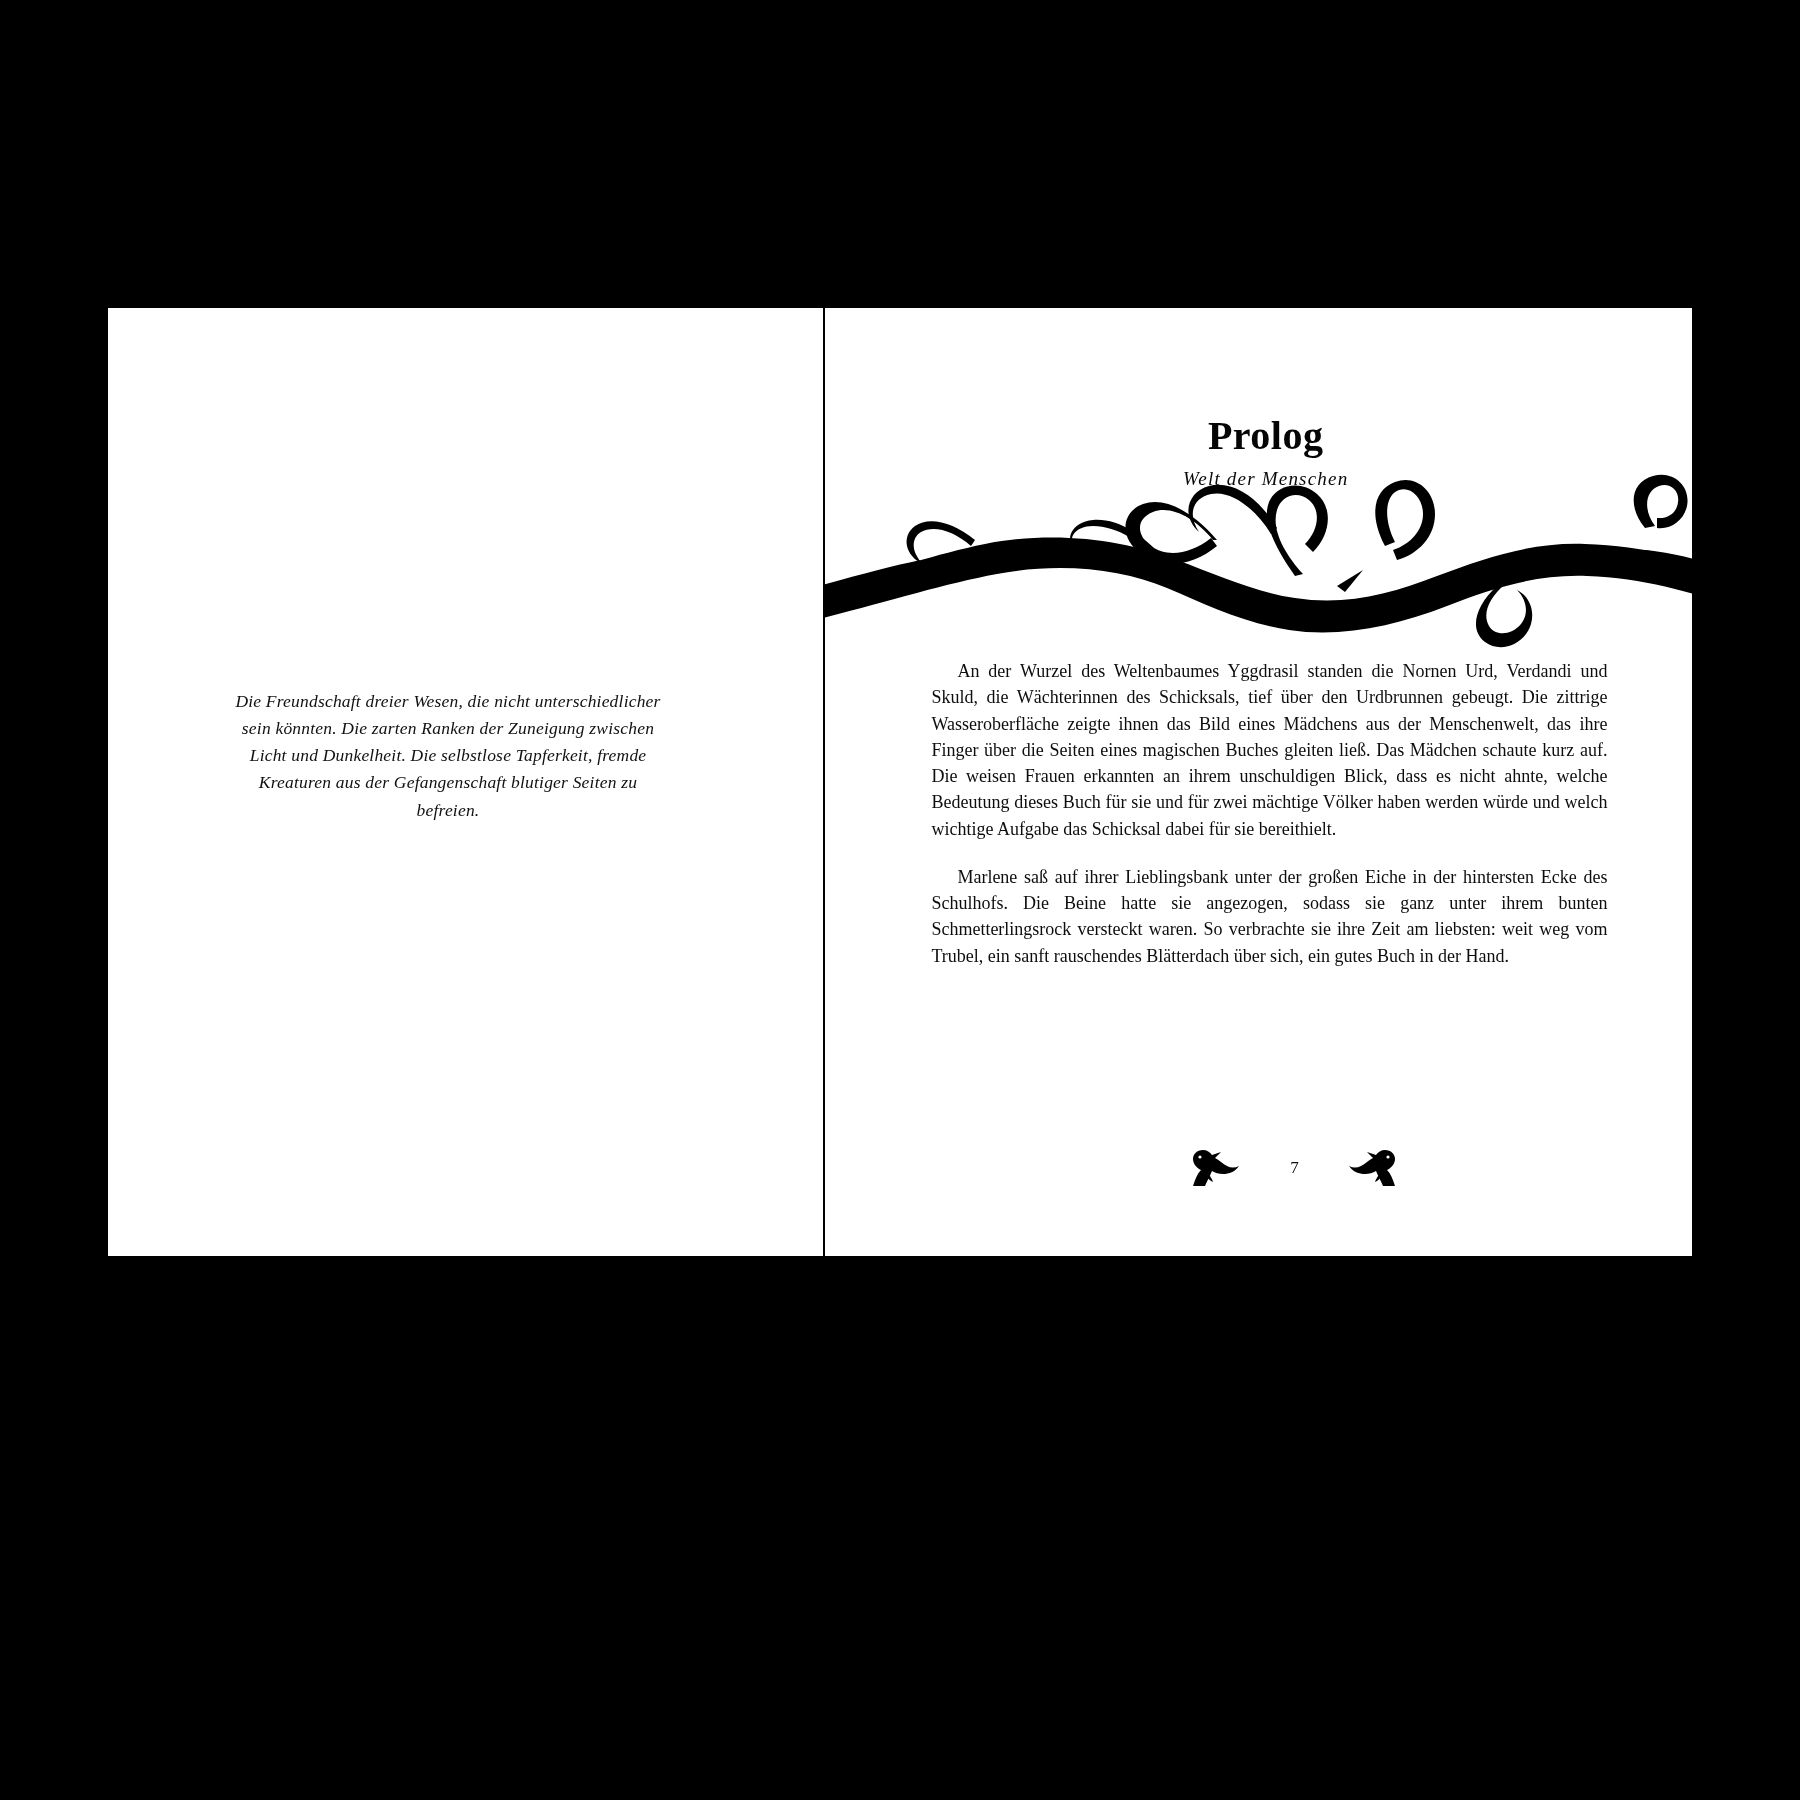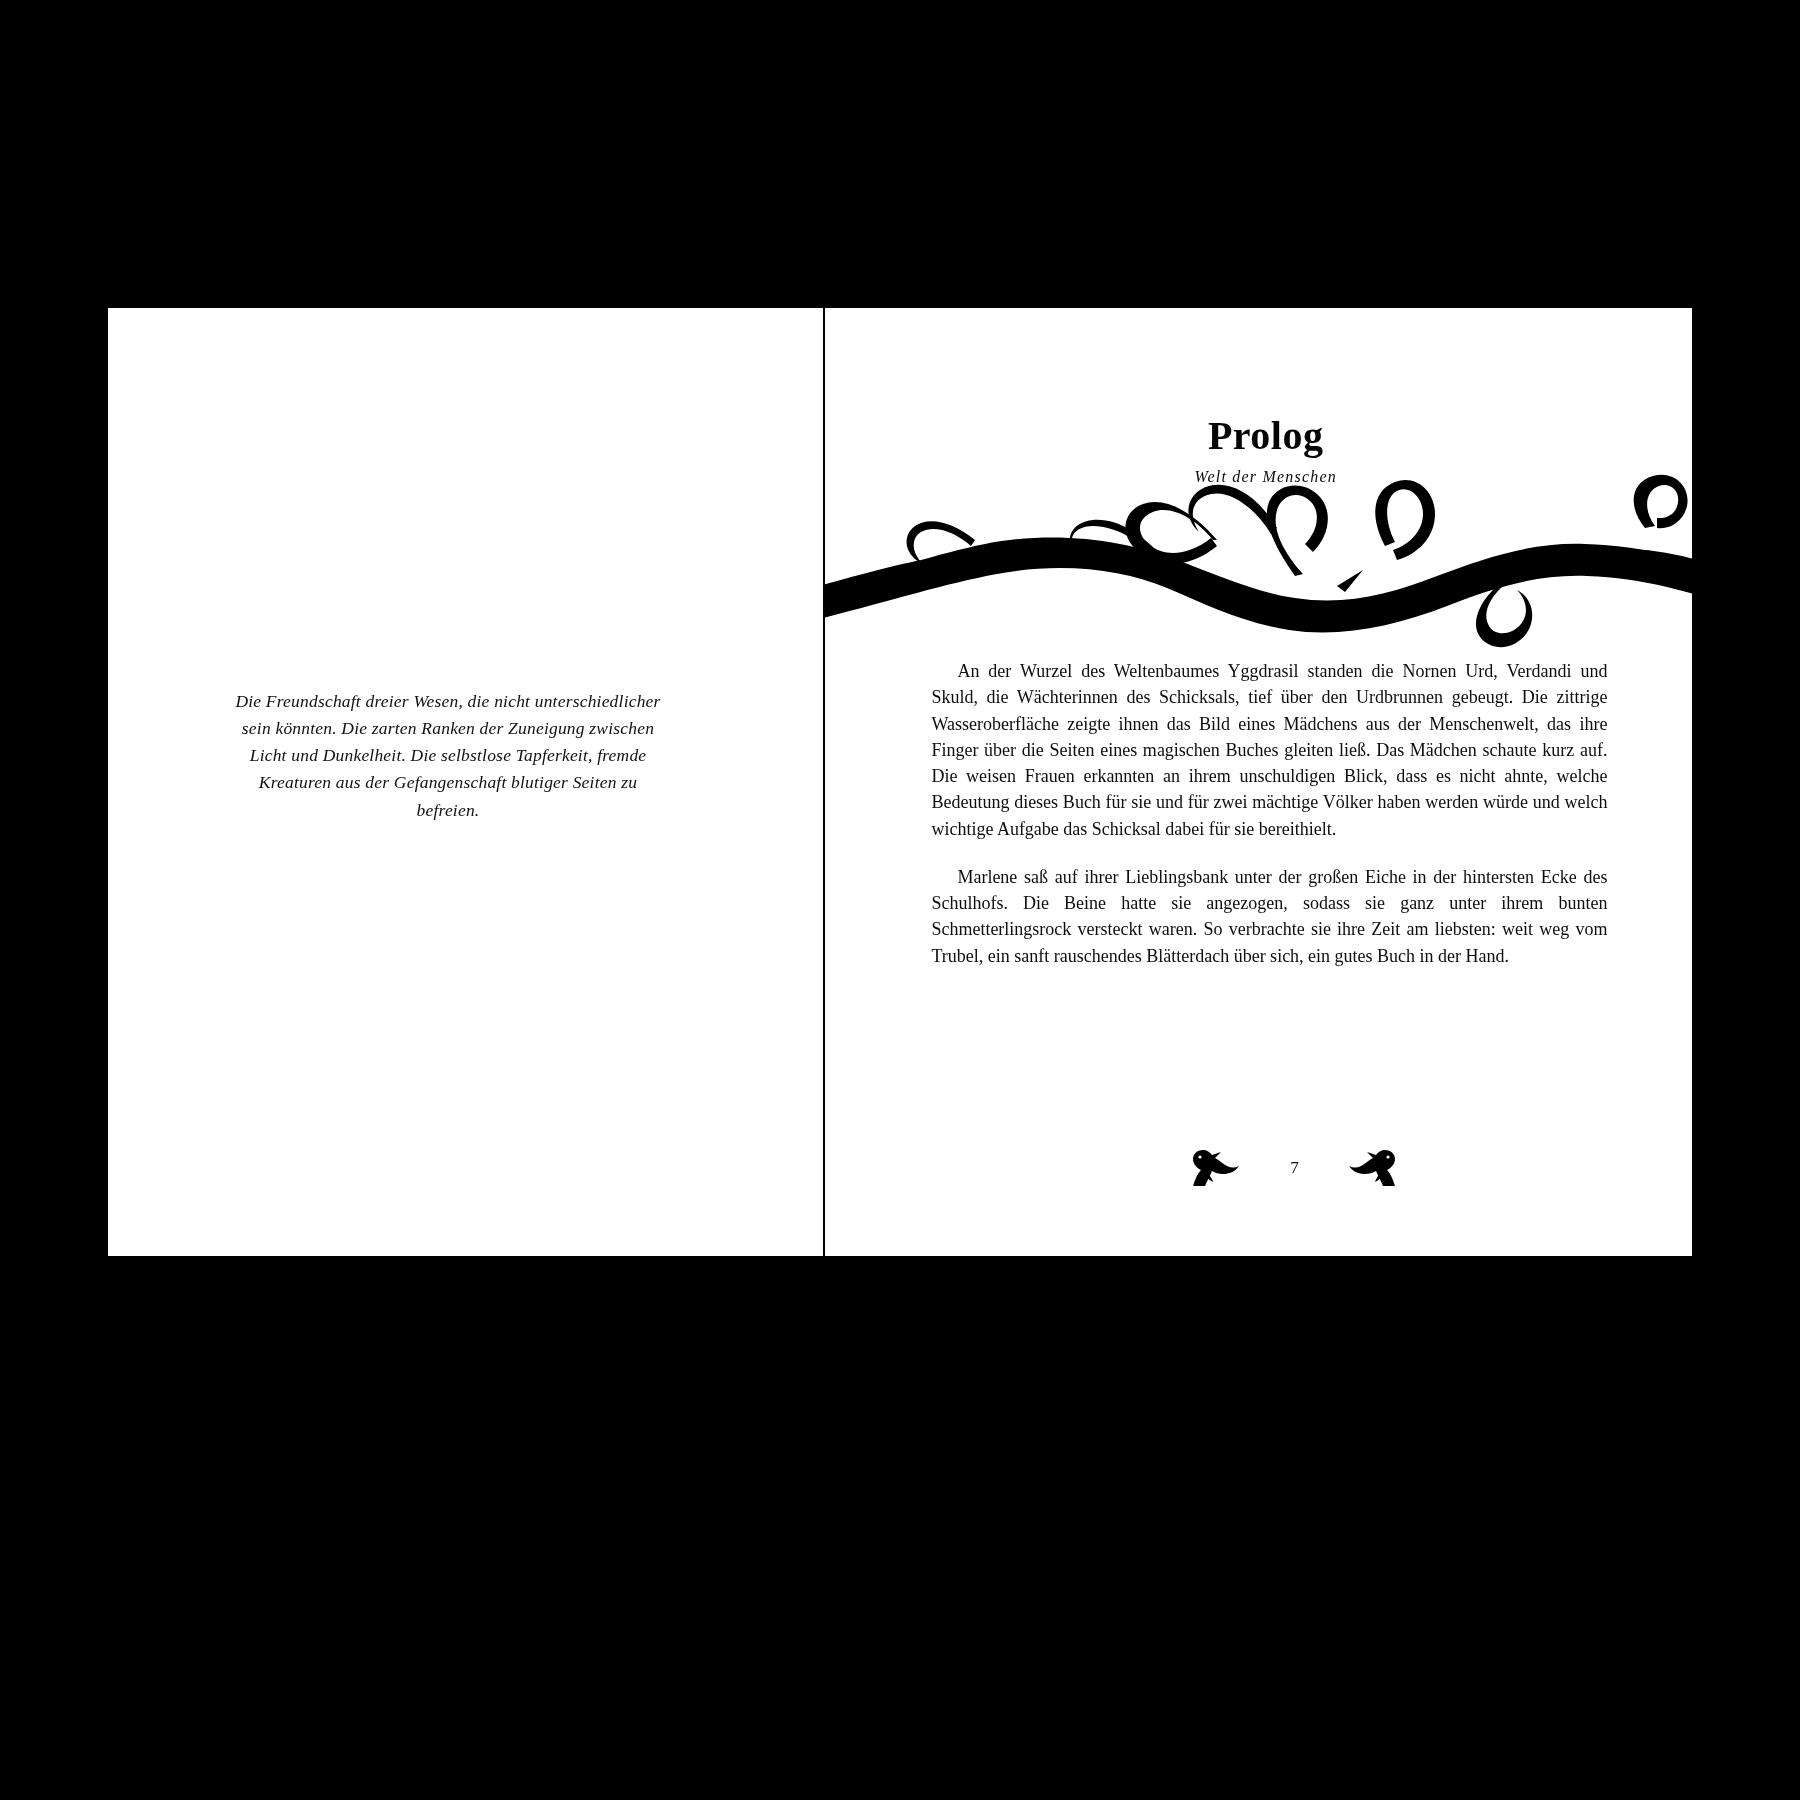--- a/index.html
+++ b/index.html
@@ -71,21 +71,21 @@
     font-size: 40px;
     font-weight: bold;
     letter-spacing: 0.5px;
     color: #050505;
     line-height: 1;
     margin-left: 14px;
   }
   .chapter-subtitle {
     margin-top: 12px;
     font-style: italic;
-    font-size: 16px;
+    font-size: 19px;
     letter-spacing: 1.2px;
     color: #0a0a0a;
     margin-left: 14px;
   }
 
   .ornament {
     position: absolute;
     left: 0;
     top: 160px;
     width: 906px;

